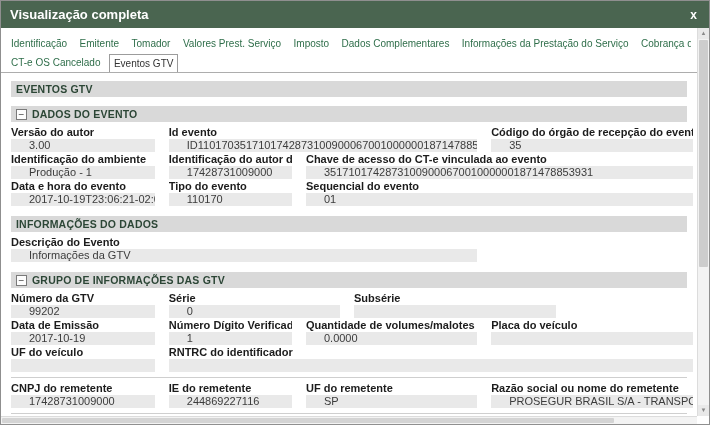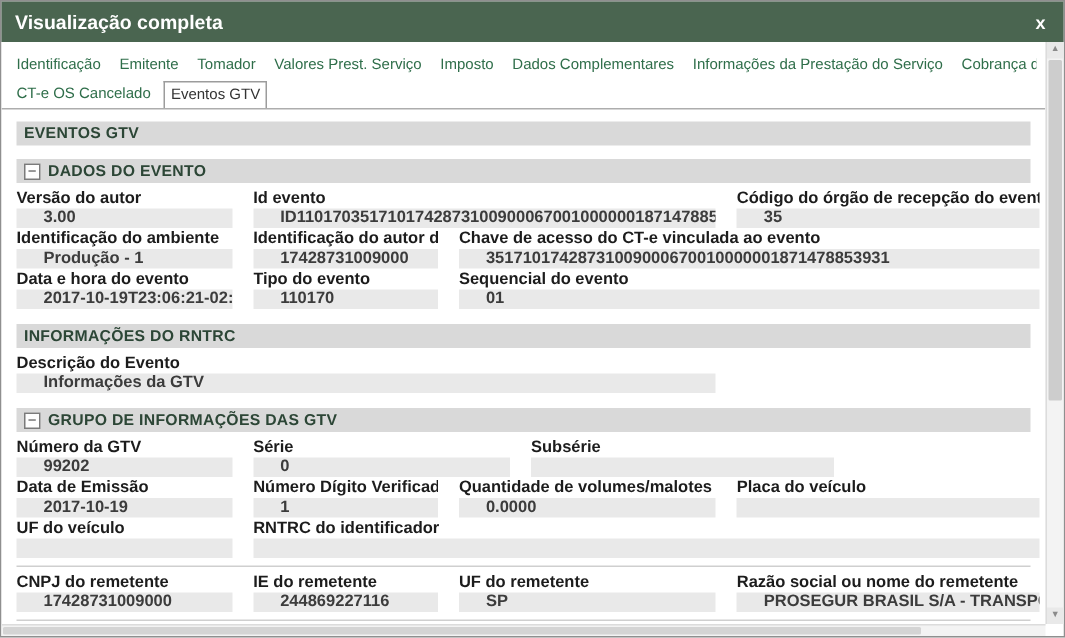--- a/index.html
+++ b/index.html
@@ -25,21 +25,21 @@
   .sec-header.first{margin-top:0;}
   .sec-title{font-size:10.5px;font-weight:bold;color:#2c4636;letter-spacing:.2px;}
   .collapse-box{width:11px;height:11px;border:1px solid #7a7a7a;background:#fdfdfd;color:#444;
        font-size:10px;line-height:9px;text-align:center;cursor:pointer;flex:0 0 auto;}
   .frow{display:flex;}
   .field{padding:0 14px 1px 0;}
   .field.last{padding-right:4px;}
   .flabel{font-size:11px;font-weight:bold;color:#1c1c1c;line-height:13px;
        white-space:nowrap;overflow:hidden;}
   .fvalue{font-size:11px;color:#3c3c3c;background:#e9e9e9;min-height:13px;line-height:13px;
-       padding:0 18px;white-space:nowrap;overflow:hidden;font-weight:bold;}
+       padding:0 18px;white-space:nowrap;overflow:hidden;}
   .w20{width:20%;}.w23{width:23%;}.w27{width:27%;}.w30{width:30%;}
   .w47{width:47%;}.w57{width:57%;}.w70{width:70%;}.w77{width:77%;}
   .group-divider{border-top:1px solid #cfcfcf;margin:4px 10px 4px 0;}
   .vscroll{position:absolute;top:0;right:0;bottom:8px;width:12px;background:#f3f3f3;
        border-left:1px solid #dcdcdc;display:flex;flex-direction:column;}
   .varrow{flex:0 0 11px;font-size:6px;color:#8a8a8a;text-align:center;line-height:11px;
        background:#e9e9e9;cursor:pointer;}
   .vtrack{flex:1;position:relative;}
   .vthumb{position:absolute;left:1px;right:1px;top:1px;height:62%;background:#cdcdcd;border-radius:1px;}
   .hscroll{position:absolute;left:0;right:12px;bottom:0;height:8px;background:#f3f3f3;
@@ -124,21 +124,21 @@
             <div class="flabel">Tipo do evento</div>
             <div class="fvalue">110170</div>
           </div>
           <div class="field w57 last">
             <div class="flabel">Sequencial do evento</div>
             <div class="fvalue">01</div>
           </div>
         </div>
 
         <div class="sec-header">
-          <span class="sec-title">INFORMAÇÕES DO RNTRC</span>
+          <span class="sec-title">INFORMAÇÕES DO DADOS</span>
         </div>
 
         <div class="frow">
           <div class="field w70">
             <div class="flabel">Descrição do Evento</div>
             <div class="fvalue">Informações da GTV</div>
           </div>
         </div>
 
         <div class="sec-header">

